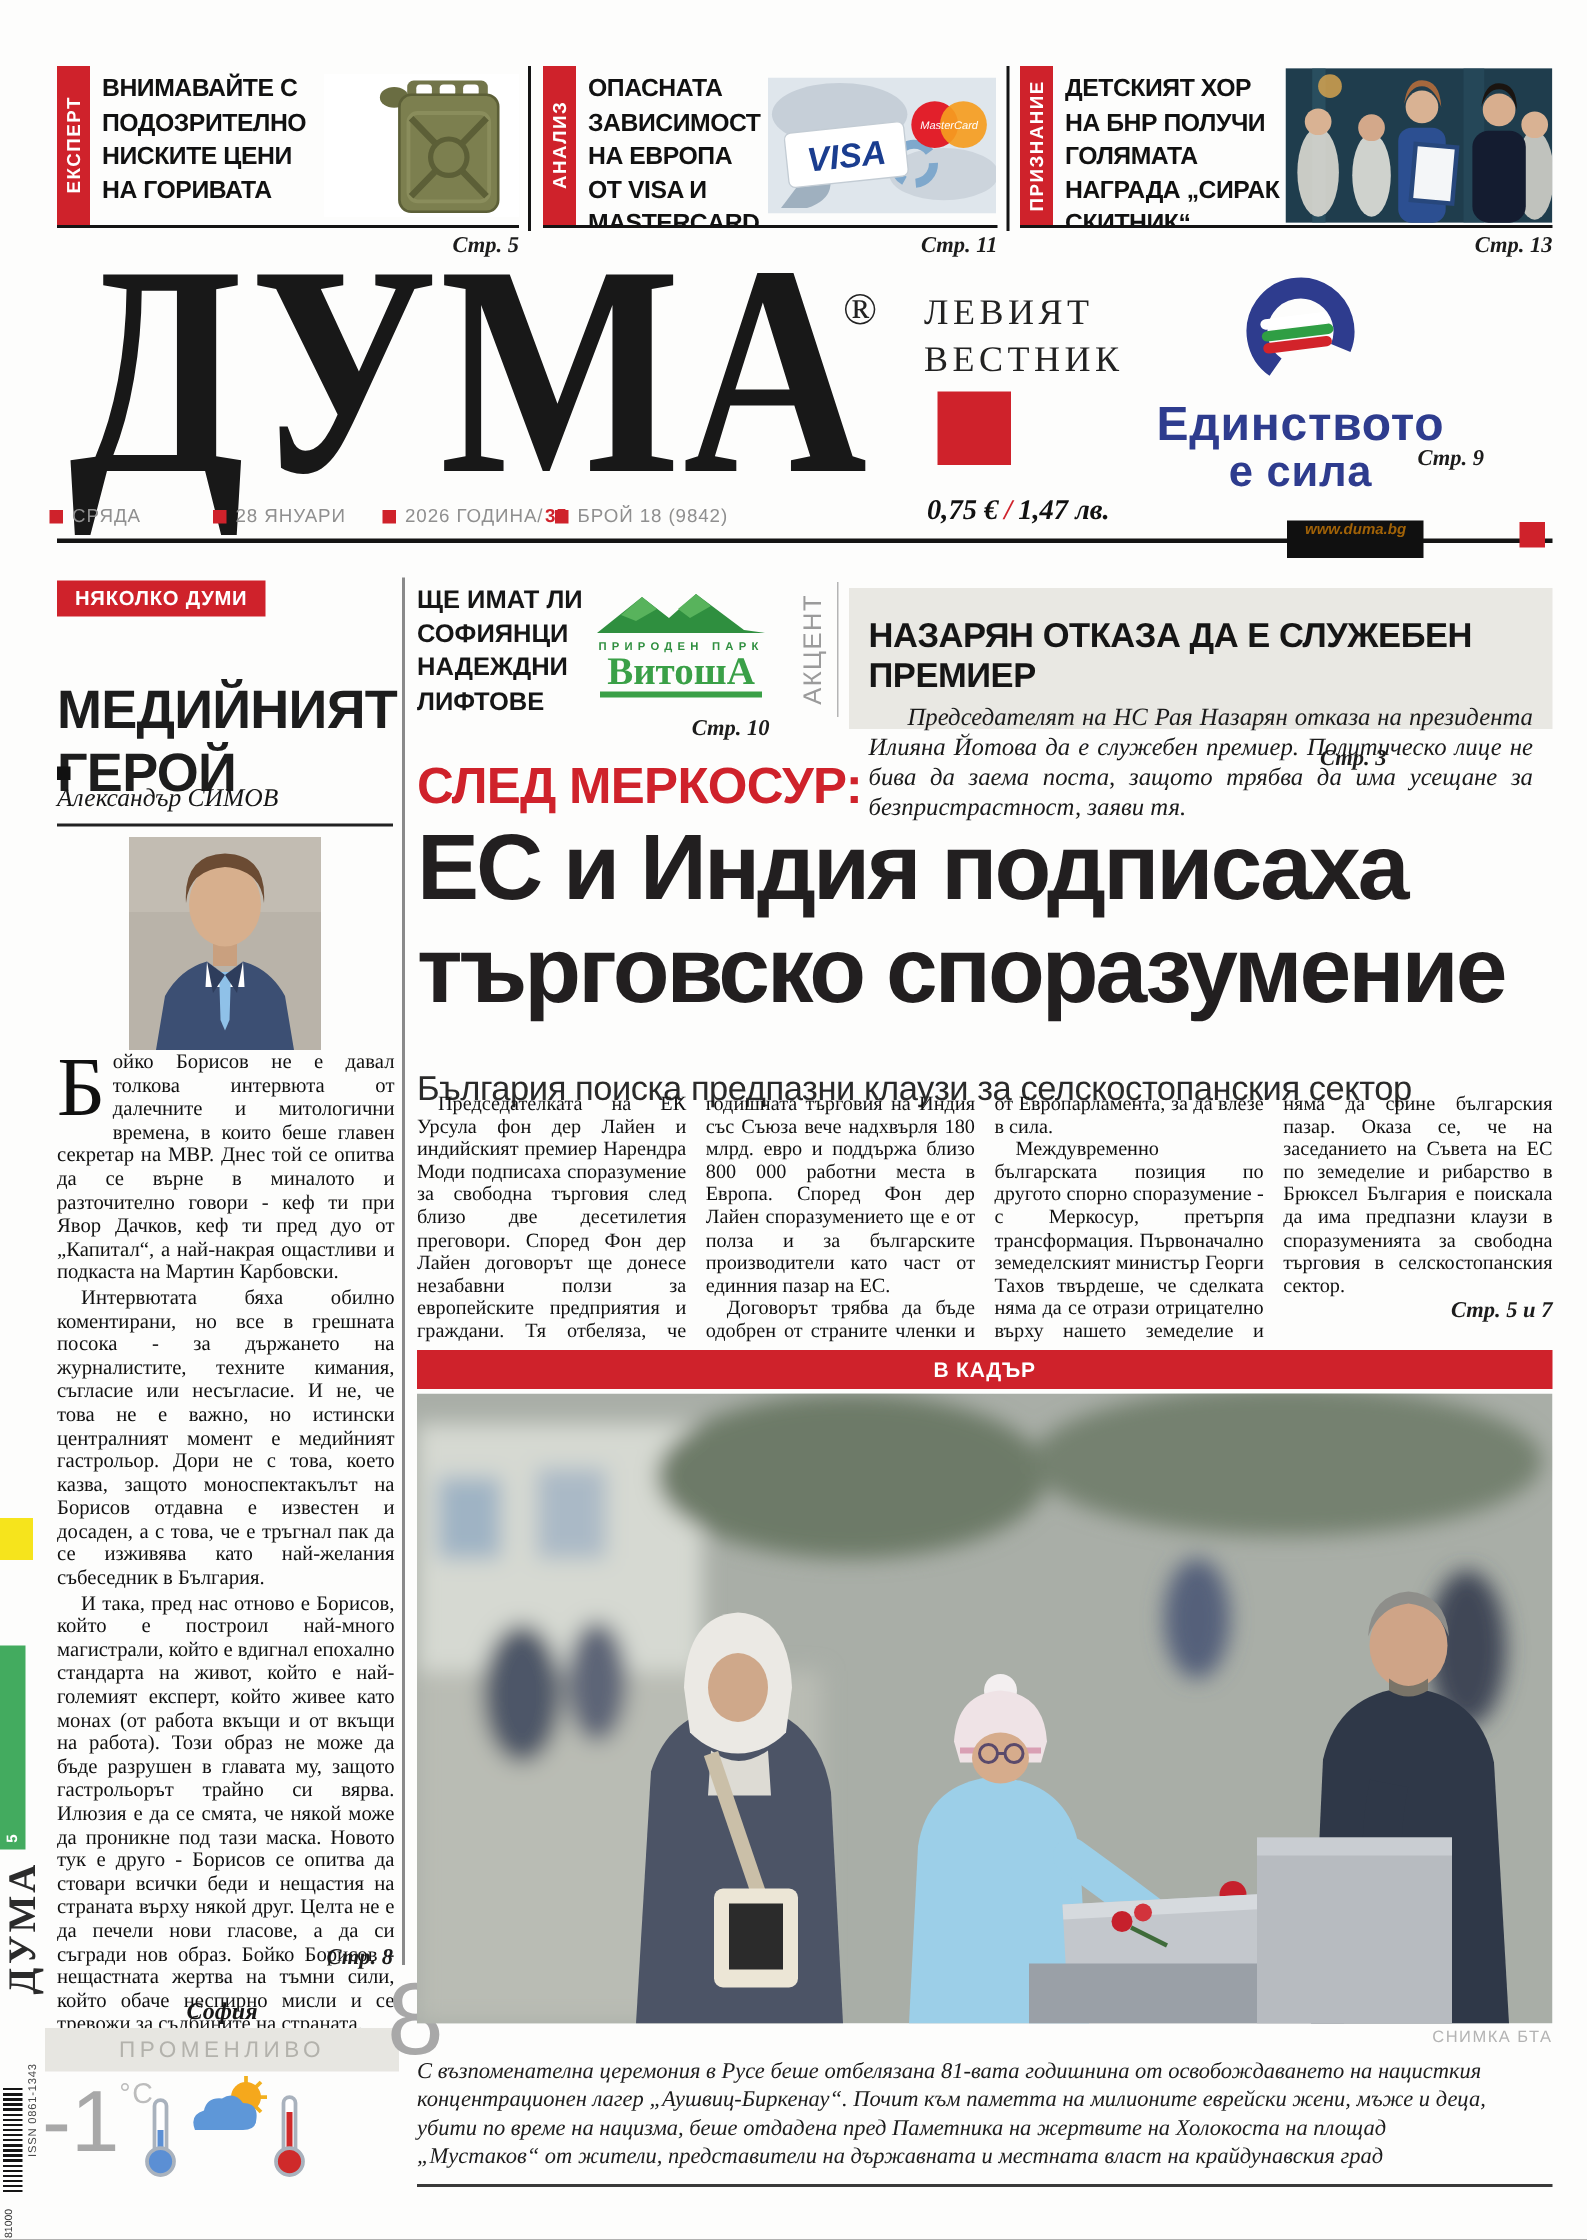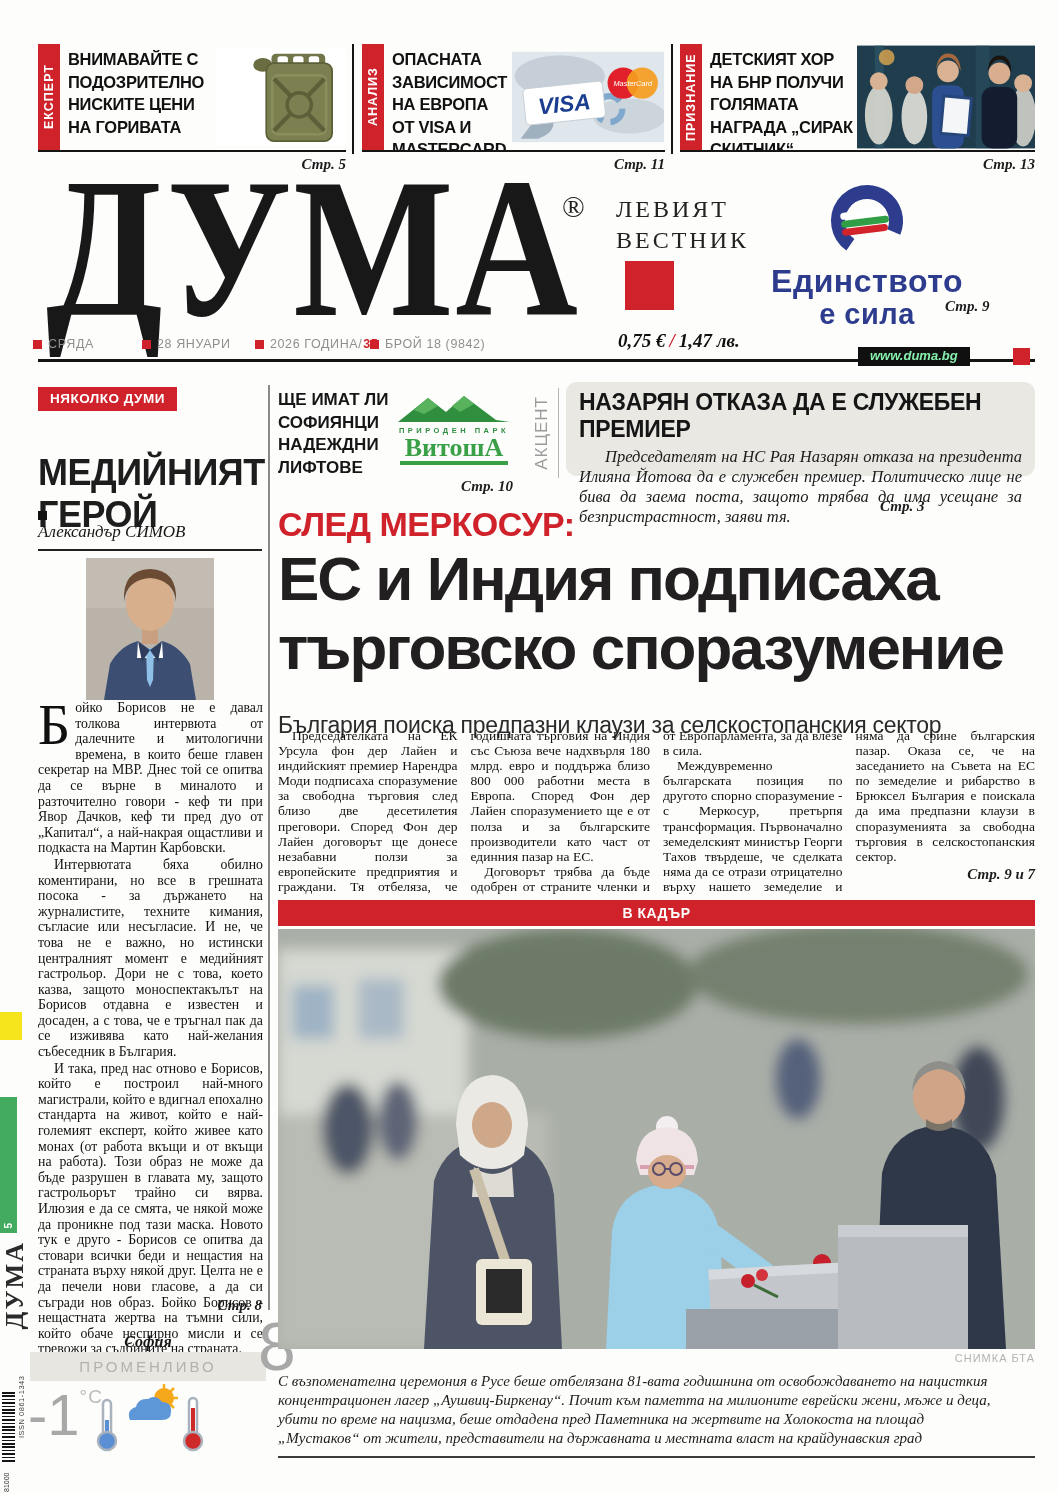--- a/index.html
+++ b/index.html
@@ -31,22 +31,22 @@
   .tagline { left:616px; top:194px; font-family:"Liberation Serif", serif; font-size:24px;
              line-height:31px; letter-spacing:3px; color:#222; }
   .mast-sq { left:625px; top:261px; width:49px; height:49px; background:#cf222b; }
   .unity { left:742px; top:181px; width:250px; text-align:center; }
   .unity-text { font-weight:bold; font-size:32px; line-height:33px; color:#2e3c8e; letter-spacing:0.5px; }
   .unity-page { left:945px; top:298px; }
   .price { left:618px; top:330px; font-family:"Liberation Serif", serif; font-style:italic;
            font-weight:bold; font-size:19px; color:#111; }
   .price .sep { color:#cf222b; padding:0 4px; }
   .main-rule { left:38px; top:359px; width:997px; height:3px; background:#141414; }
-  .site-band { left:858px; top:347px; background:#101010; color:#86efac; font-weight:bold;
-               font-style:italic; font-size:13px; padding:1px 12px 3px; z-index:5; }
+  .site-band { left:858px; top:347px; background:#101010; color:#a16207; font-weight:bold;
+               font-style:italic; font-size:10px; padding:1px 12px 13px; z-index:5; }
   .site-sq { left:1013px; top:348px; width:17px; height:17px; background:#cf222b; z-index:5; }
 
   .dl-item { position:absolute; top:337px; display:flex; align-items:center; gap:6px;
              font-size:12.5px; letter-spacing:0.6px; color:#8f8f8f; }
   .dl-item .sq { width:9px; height:9px; background:#cf222b; flex:0 0 auto; }
   .dl-item .accent { color:#cf222b; font-weight:bold; }
 
   
   .rubric { left:38px; top:387px; background:#cf222b; color:#fff; font-weight:bold;
             font-size:13.5px; letter-spacing:0.5px; padding:4px 12px 5px; }
@@ -73,21 +73,21 @@
 
   
   .lifts-title { left:278px; top:389px; width:120px; font-weight:bold; font-size:17px; line-height:22.5px; }
   .vitosha { left:394px; top:392px; }
   .lifts-page { left:441px; top:478px; width:72px; text-align:right; }
 
   
   .ak-label { left:528px; top:386px; width:28px; height:94px; color:#9b9b9b; font-size:17px;
               letter-spacing:1px; display:flex; align-items:center; justify-content:center; }
   .ak-line { left:558px; top:388px; width:1px; height:90px; background:#b5b5b5; }
-  .ak-box { left:566px; top:382px; width:469px; height:94px; background:#e9e8e3; padding:7px 13px 0;border-radius:11px; }
+  .ak-box { left:566px; top:392px; width:469px; height:94px; background:#e9e8e3; padding:18px 13px 0; }
   .ak-box h3 { font-size:23px; letter-spacing:-0.3px; color:#151515; }
   .ak-box p { font-family:"Liberation Serif", serif; font-style:italic; font-size:16.5px;
               line-height:20px; text-align:justify; text-indent:26px; margin-top:4px; color:#1a1a1a; }
   .ak-page { left:880px; top:498px; width:100px; text-align:left; }
 
   
   .kicker { left:278px; top:505px; font-weight:bold; font-size:34px; letter-spacing:-0.5px; color:#cf222b; }
   .headline { left:278px; top:544px; font-weight:bold; font-size:62px; line-height:69px;
               letter-spacing:-2px; color:#221f20; }
   .subhead { left:278px; top:692px; font-size:23px; letter-spacing:-0.3px; color:#2a2a2a;margin-top:20px; }
@@ -345,21 +345,21 @@
     <div>ЕС и Индия подписаха</div>
     <div>търговско споразумение</div>
   </h1>
   <div class="abs subhead">България поиска предпазни клаузи за селскостопанския сектор</div>
 
   <div class="abs lead-cols">
     <p>Председателката на ЕК Урсула фон дер Лайен и индийският премиер Нарендра Моди подписаха споразумение за свободна търговия след близо две десетилетия преговори. Според Фон дер Лайен договорът ще донесе незабавни ползи за европейските предприятия и граждани. Тя отбеляза, че годишната търговия на Индия със Съюза вече надхвърля 180 млрд. евро и поддържа близо 800 000 работни места в Европа. Според Фон дер Лайен споразумението ще е от полза и за българските производители като част от единния пазар на ЕС.</p>
     <p>Договорът трябва да бъде одобрен от страните членки и от Европарламента, за да влезе в сила.</p>
     <p>Междувременно българската позиция по другото спорно споразумение - с Меркосур, претърпя трансформация. Първоначално земеделският министър Георги Тахов твърдеше, че сделката няма да се отрази отрицателно върху нашето земеделие и няма да срине българския пазар. Оказа се, че на заседанието на Съвета на ЕС по земеделие и рибарство в Брюксел България е поискала да има предпазни клаузи в споразуменията за свободна търговия в селскостопанския сектор.</p>
   </div>
-  <div class="abs lead-page pageref">Стр. 9 и 7</div>
+  <div class="abs lead-page pageref">Стр. 5 и 7</div>
 
   <div class="abs vkadar">В КАДЪР</div>
 
   <div class="abs photo">
     <svg width="757" height="420" viewBox="0 0 757 420">
       <defs>
           <filter id="pb" x="-20%" y="-20%" width="140%" height="140%">
             <feGaussianBlur stdDeviation="7"></feGaussianBlur>
           </filter>
         </defs>

